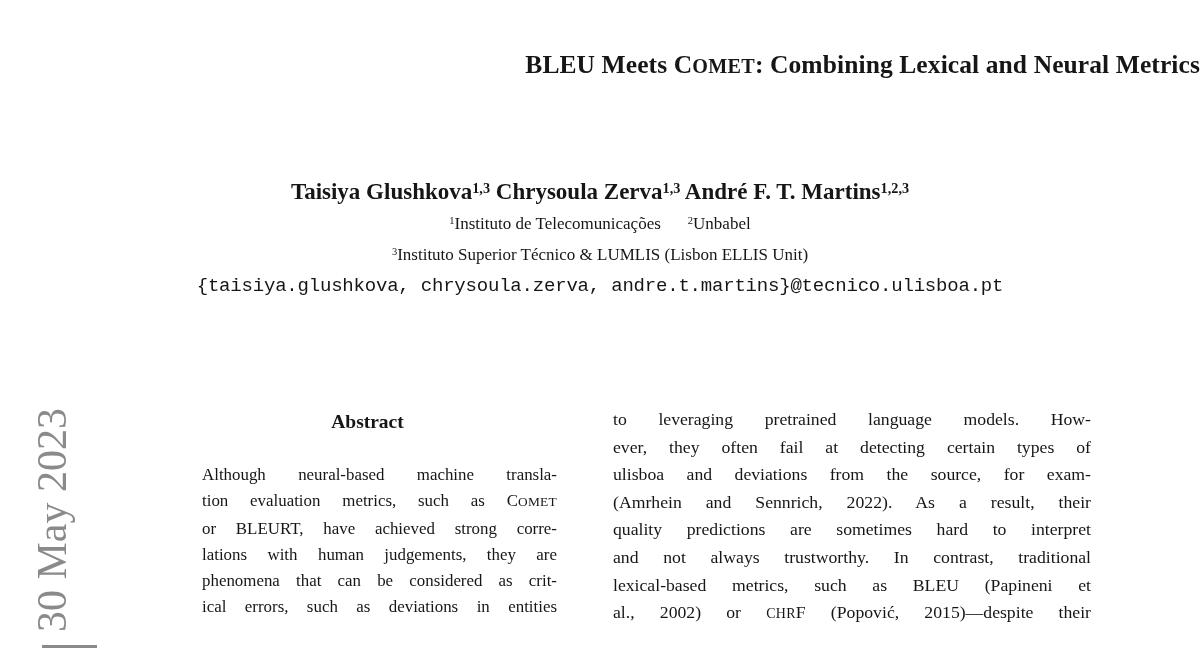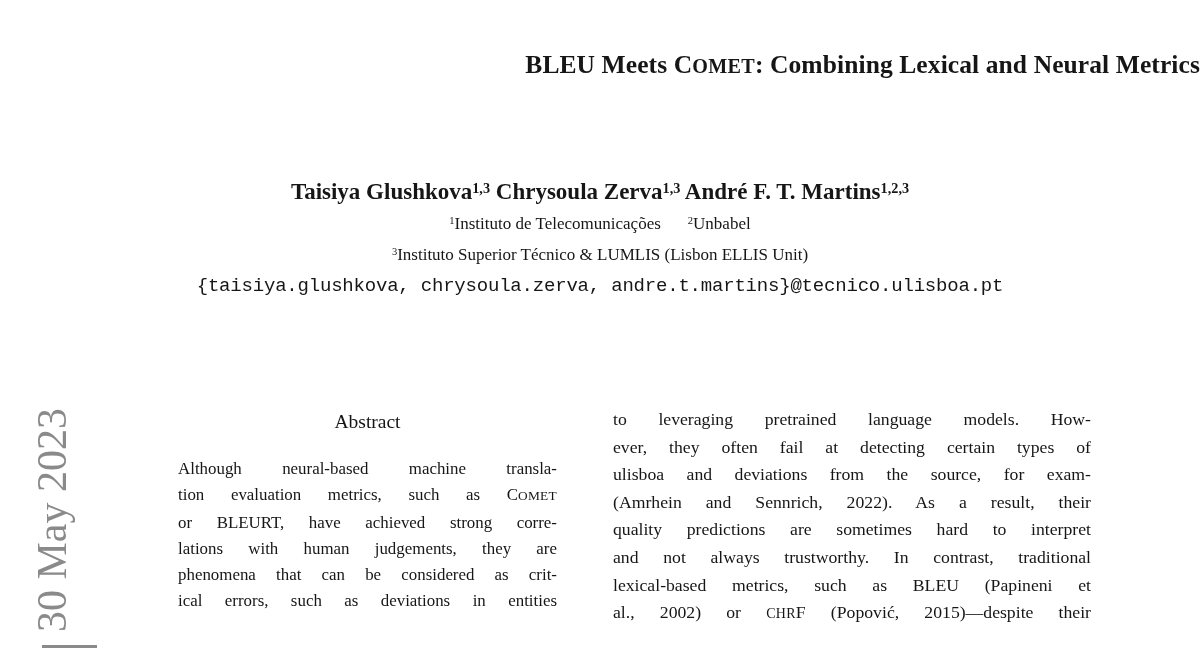--- a/index.html
+++ b/index.html
@@ -36,25 +36,25 @@
     font-size:19px; line-height:24px; margin-top:4px;
     letter-spacing:-0.2px;
   }
 
   
   .col-left {
     position:absolute; left:178px; top:409px; width:379px;
     font-size:16.9px;
   }
   .abstract-heading {
-    text-align:center; font-weight:normal;
+    text-align:center; font-weight:bold;
     font-size:19.5px; line-height:25px;
-    margin-bottom:22px;
+    margin-bottom:28px;
   }
-  .col-left .tline { line-height:26.3px; }
+  .col-left .tline { line-height:26.3px;margin-left:24px; }
 
   .col-right {
     position:absolute; left:613px; top:406px; width:478px;
     font-size:17.7px;
   }
   .col-right .tline { line-height:27.6px; }
 
   .tline {
     text-align:justify;
     -moz-text-align-last:justify;

